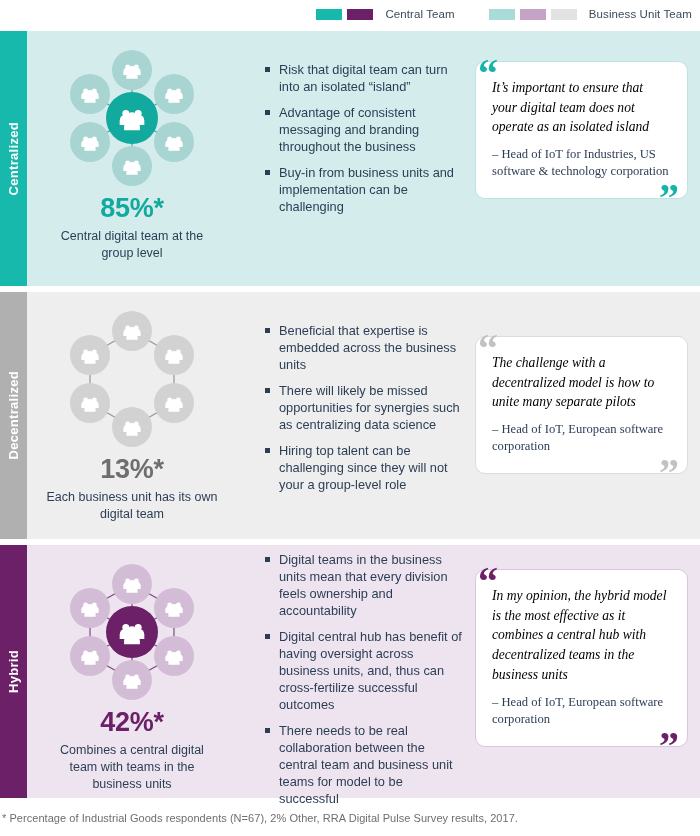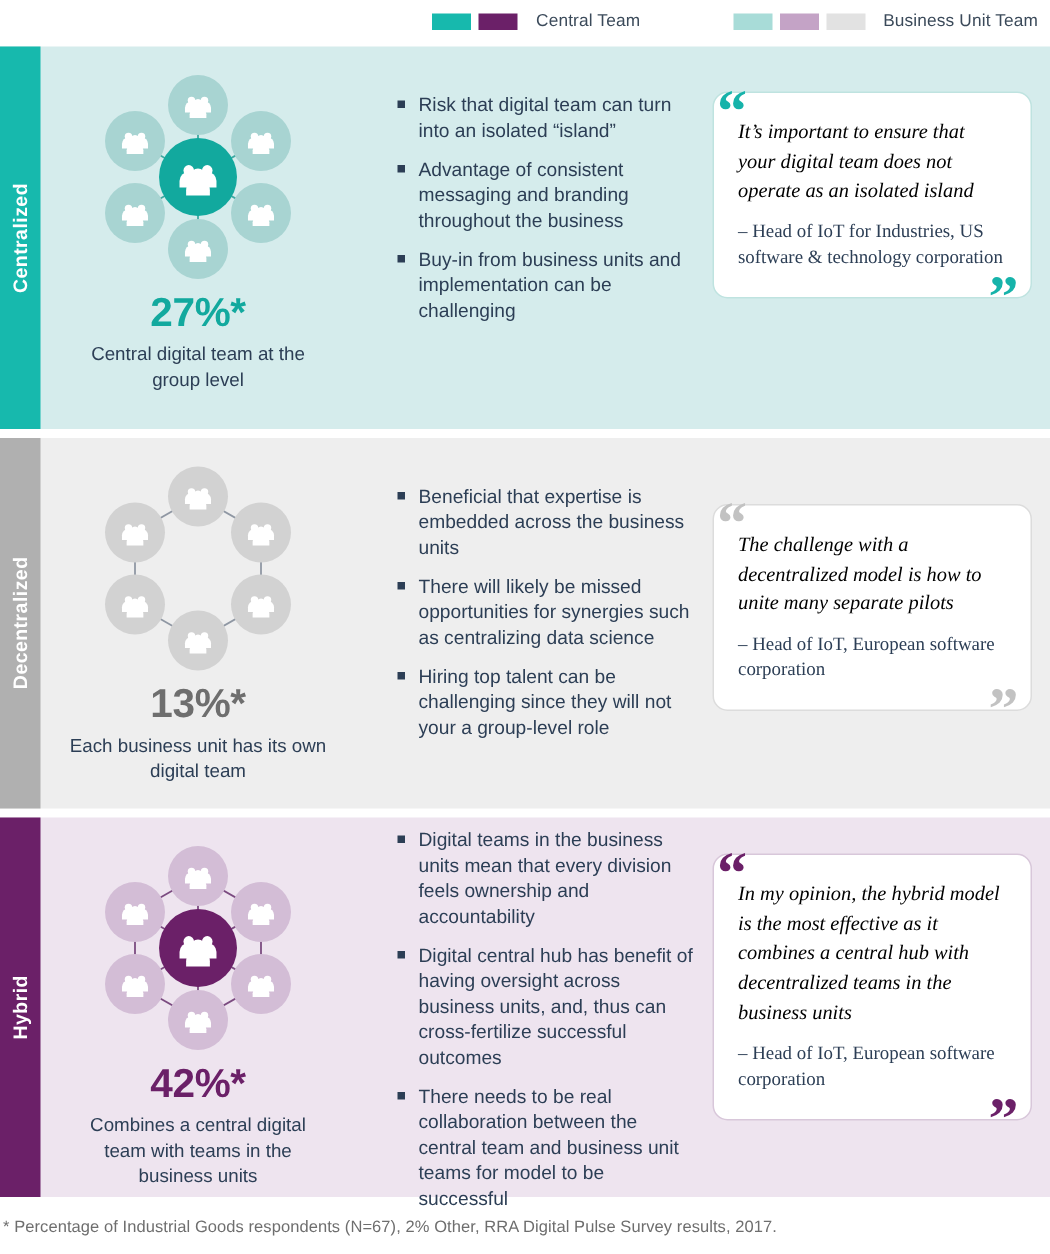--- a/index.html
+++ b/index.html
@@ -9,21 +9,20 @@
     font-family: "Liberation Sans", sans-serif;
     -webkit-font-smoothing: antialiased;
   }
   .page { position: relative; width: 700px; height: 836px; background: #ffffff; }
 
   
   .legend {
     position: absolute; top: 0; left: 0; width: 700px; height: 28px;
     display: flex; align-items: center; justify-content: flex-end;
     padding-right: 8px;
-    gap: 28px;
   }
   .legend-group { display: flex; align-items: center; }
   .legend-swatch { width: 26px; height: 11px; margin-right: 5px; }
   .legend-label {
     font-size: 11.5px; color: #3b4a5a; letter-spacing: .1px;
     margin-left: 7px; margin-right: 34px; white-space: nowrap;
   }
   .legend-label.last { margin-right: 0; }
 
   
@@ -211,21 +210,21 @@
             <g fill="#ffffff" transform="translate(80,75) scale(0.88)">
                 <circle cx="-7" cy="-5" r="4"></circle>
                 <circle cx="7" cy="-5" r="4"></circle>
                 <path d="M-14,3 a7,7 0 0 1 14,0 l0,5 l-14,0 z"></path>
                 <path d="M0,3 a7,7 0 0 1 14,0 l0,5 l-14,0 z"></path>
                 <circle cx="0" cy="-1" r="5.5"></circle>
                 <path d="M-9,10 a9,8.5 0 0 1 18,0 l0,4 l-18,0 z"></path>
               </g>
           </g>
         </svg>
-        <div class="pct pct-centralized">27%*</div>
+        <div class="pct pct-centralized">85%*</div>
         <div class="pct-caption">Central digital team at the group level</div>
       </div>
 
       <div class="bullets-col">
         <ul class="bullets">
           <li>Risk that digital team can turn into an isolated “island”</li>
           <li>Advantage of consistent messaging and branding throughout the business</li>
           <li>Buy-in from business units and implementation can be challenging</li>
         </ul>
       </div>

